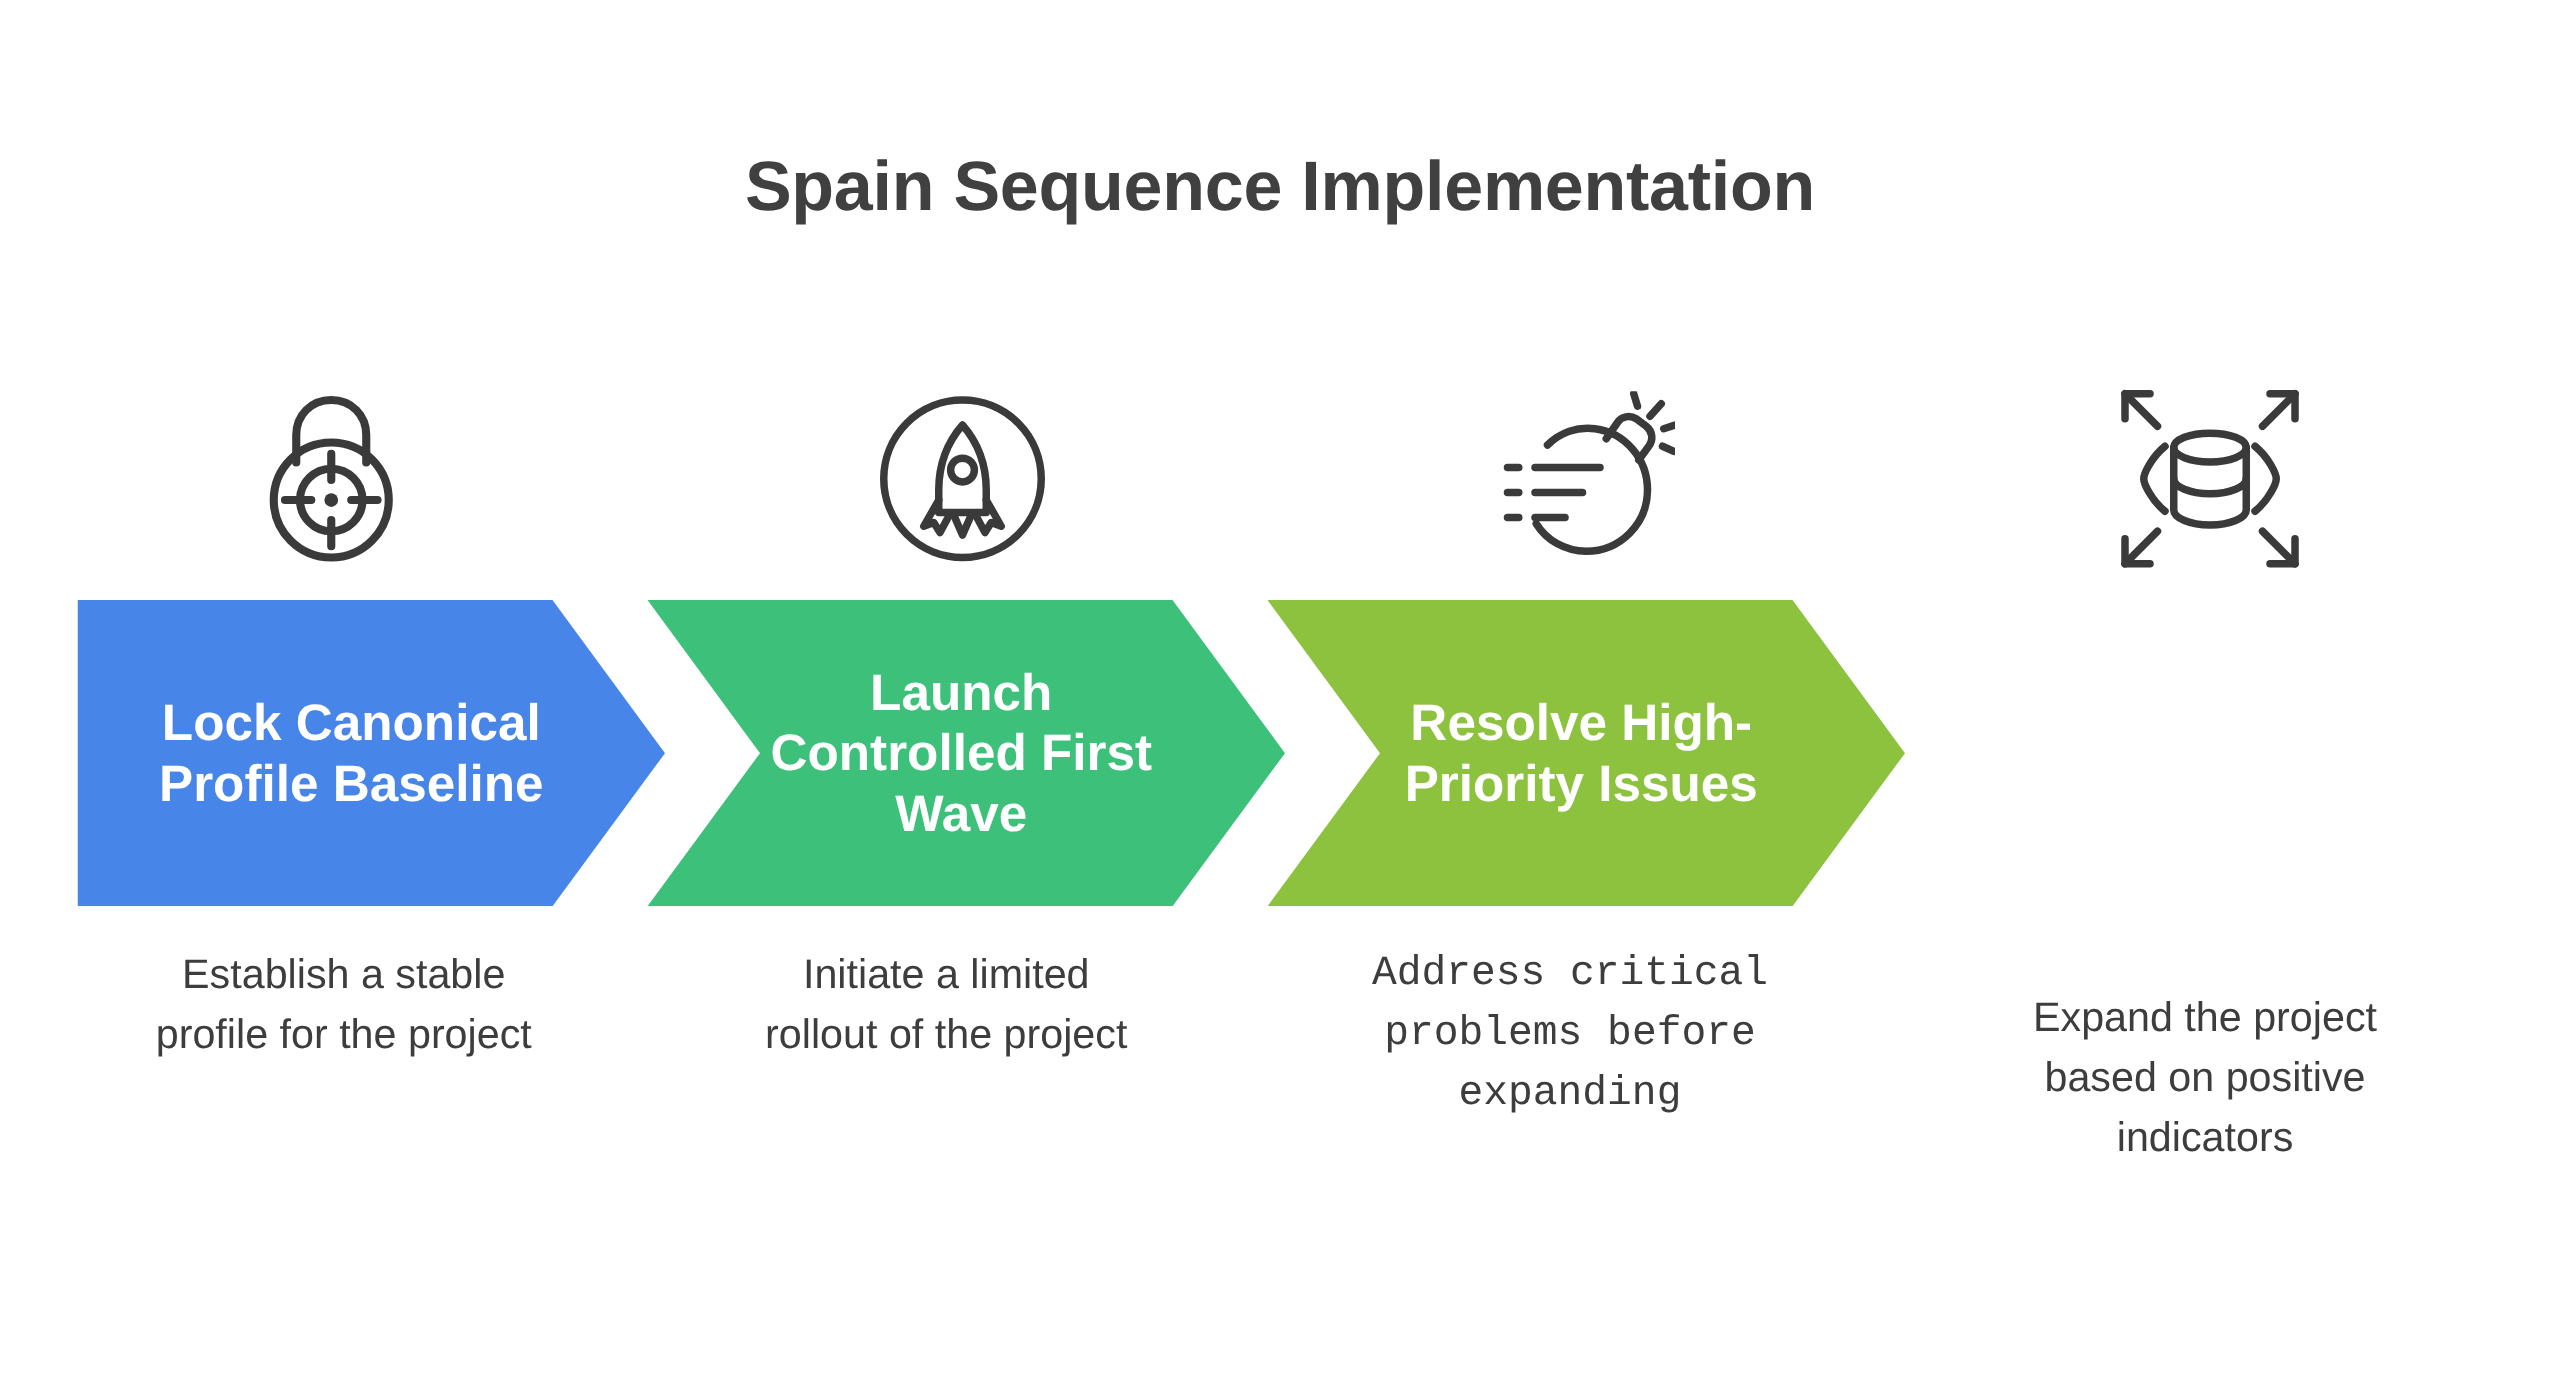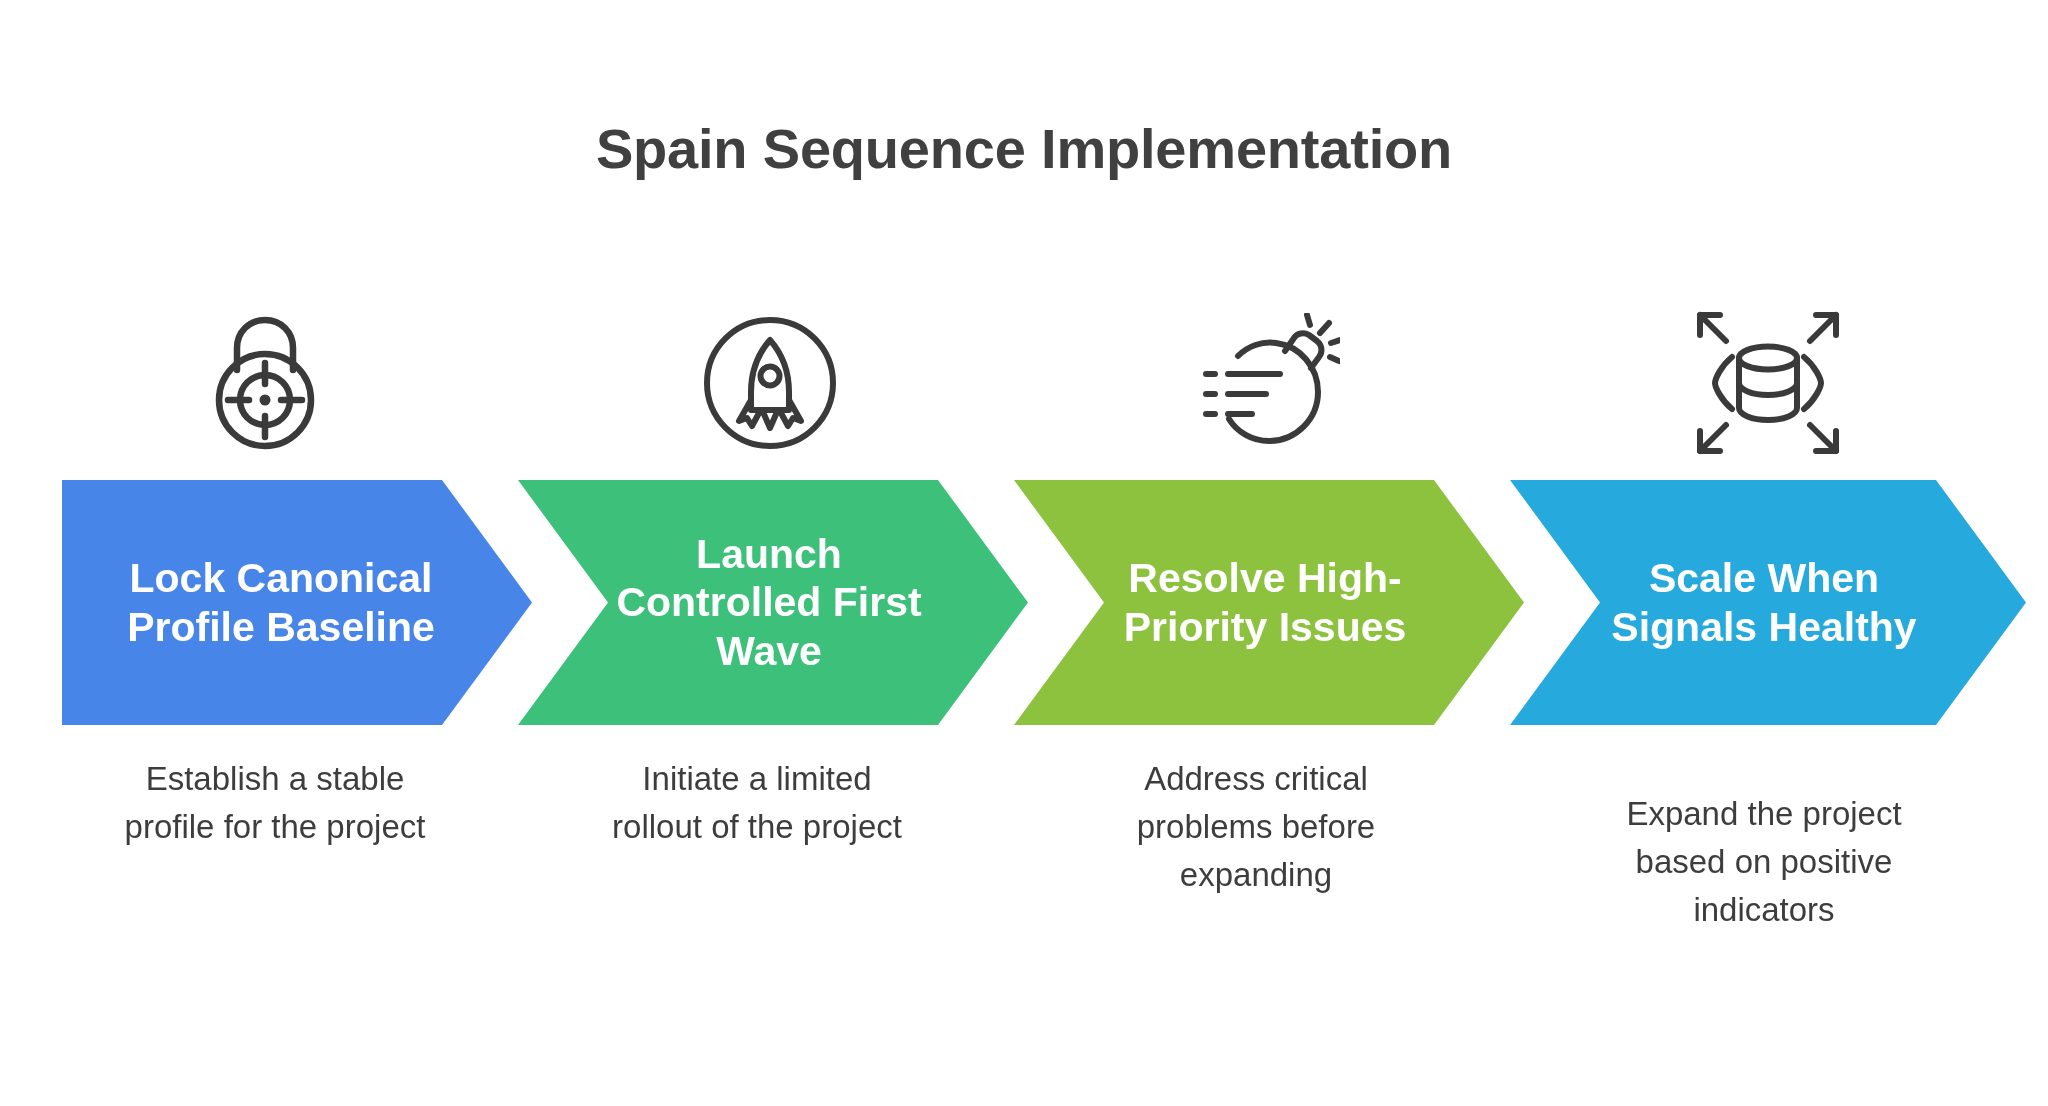--- a/index.html
+++ b/index.html
@@ -113,21 +113,21 @@
   #step-4 { left: 1510px; width: 516px; }
 
   #step-1 .chevron-label { padding-right: 78px; }
   #step-2 .chevron-label { padding-left: 56px; padding-right: 64px; }
   #step-3 .chevron-label { padding-left: 56px; padding-right: 64px; }
   #step-4 .chevron-label { padding-left: 56px; padding-right: 64px; }
 
   
   #step-1 .step-caption { padding-right: 70px; }
   #step-2 .step-caption { padding-left: 28px; padding-right: 60px; }
-  #step-3 .step-caption { padding-left: 36px; padding-right: 62px; }
+  #step-3 .step-caption { padding-left: 36px; padding-right: 62px; font-family: Liberation Mono, monospace; }
   #step-4 .step-caption { padding-left: 40px; padding-right: 48px; margin-top: 35px; }
 
   
   #step-1 .step-icon { padding-right: 64px; }
   #step-2 .step-icon { padding-right: 26px; padding-left: 20px; }
   #step-3 .step-icon { padding-right: 32px; padding-left: 24px; }
   #step-4 .step-icon { padding-right: 28px; padding-left: 28px; }
 
   
   #logo {
@@ -263,29 +263,20 @@
             <line x1="118" y1="32" x2="144" y2="6"></line>
             <polyline points="124,6 144,6 144,26"></polyline>
             <line x1="34" y1="116" x2="8" y2="142"></line>
             <polyline points="8,122 8,142 28,142"></polyline>
             <line x1="118" y1="116" x2="144" y2="142"></line>
             <polyline points="124,142 144,142 144,122"></polyline>
           </svg>
         </span>
       </div>
 
-      <div class="chevron-wrap">
-        <div class="chevron">
-          <svg viewBox="0 0 516 245" preserveAspectRatio="none">
-            <polygon points="0,0 426,0 516,122.5 426,245 0,245 90,122.5" fill="#26A9DC"></polygon>
-          </svg>
-        </div>
-        <div class="chevron-label">Scale When
-Signals Healthy</div>
-      </div>
 
       <div class="step-caption">Expand the project
 based on positive
 indicators</div>
     </div>
 
   </div>
 
 
 </div>

